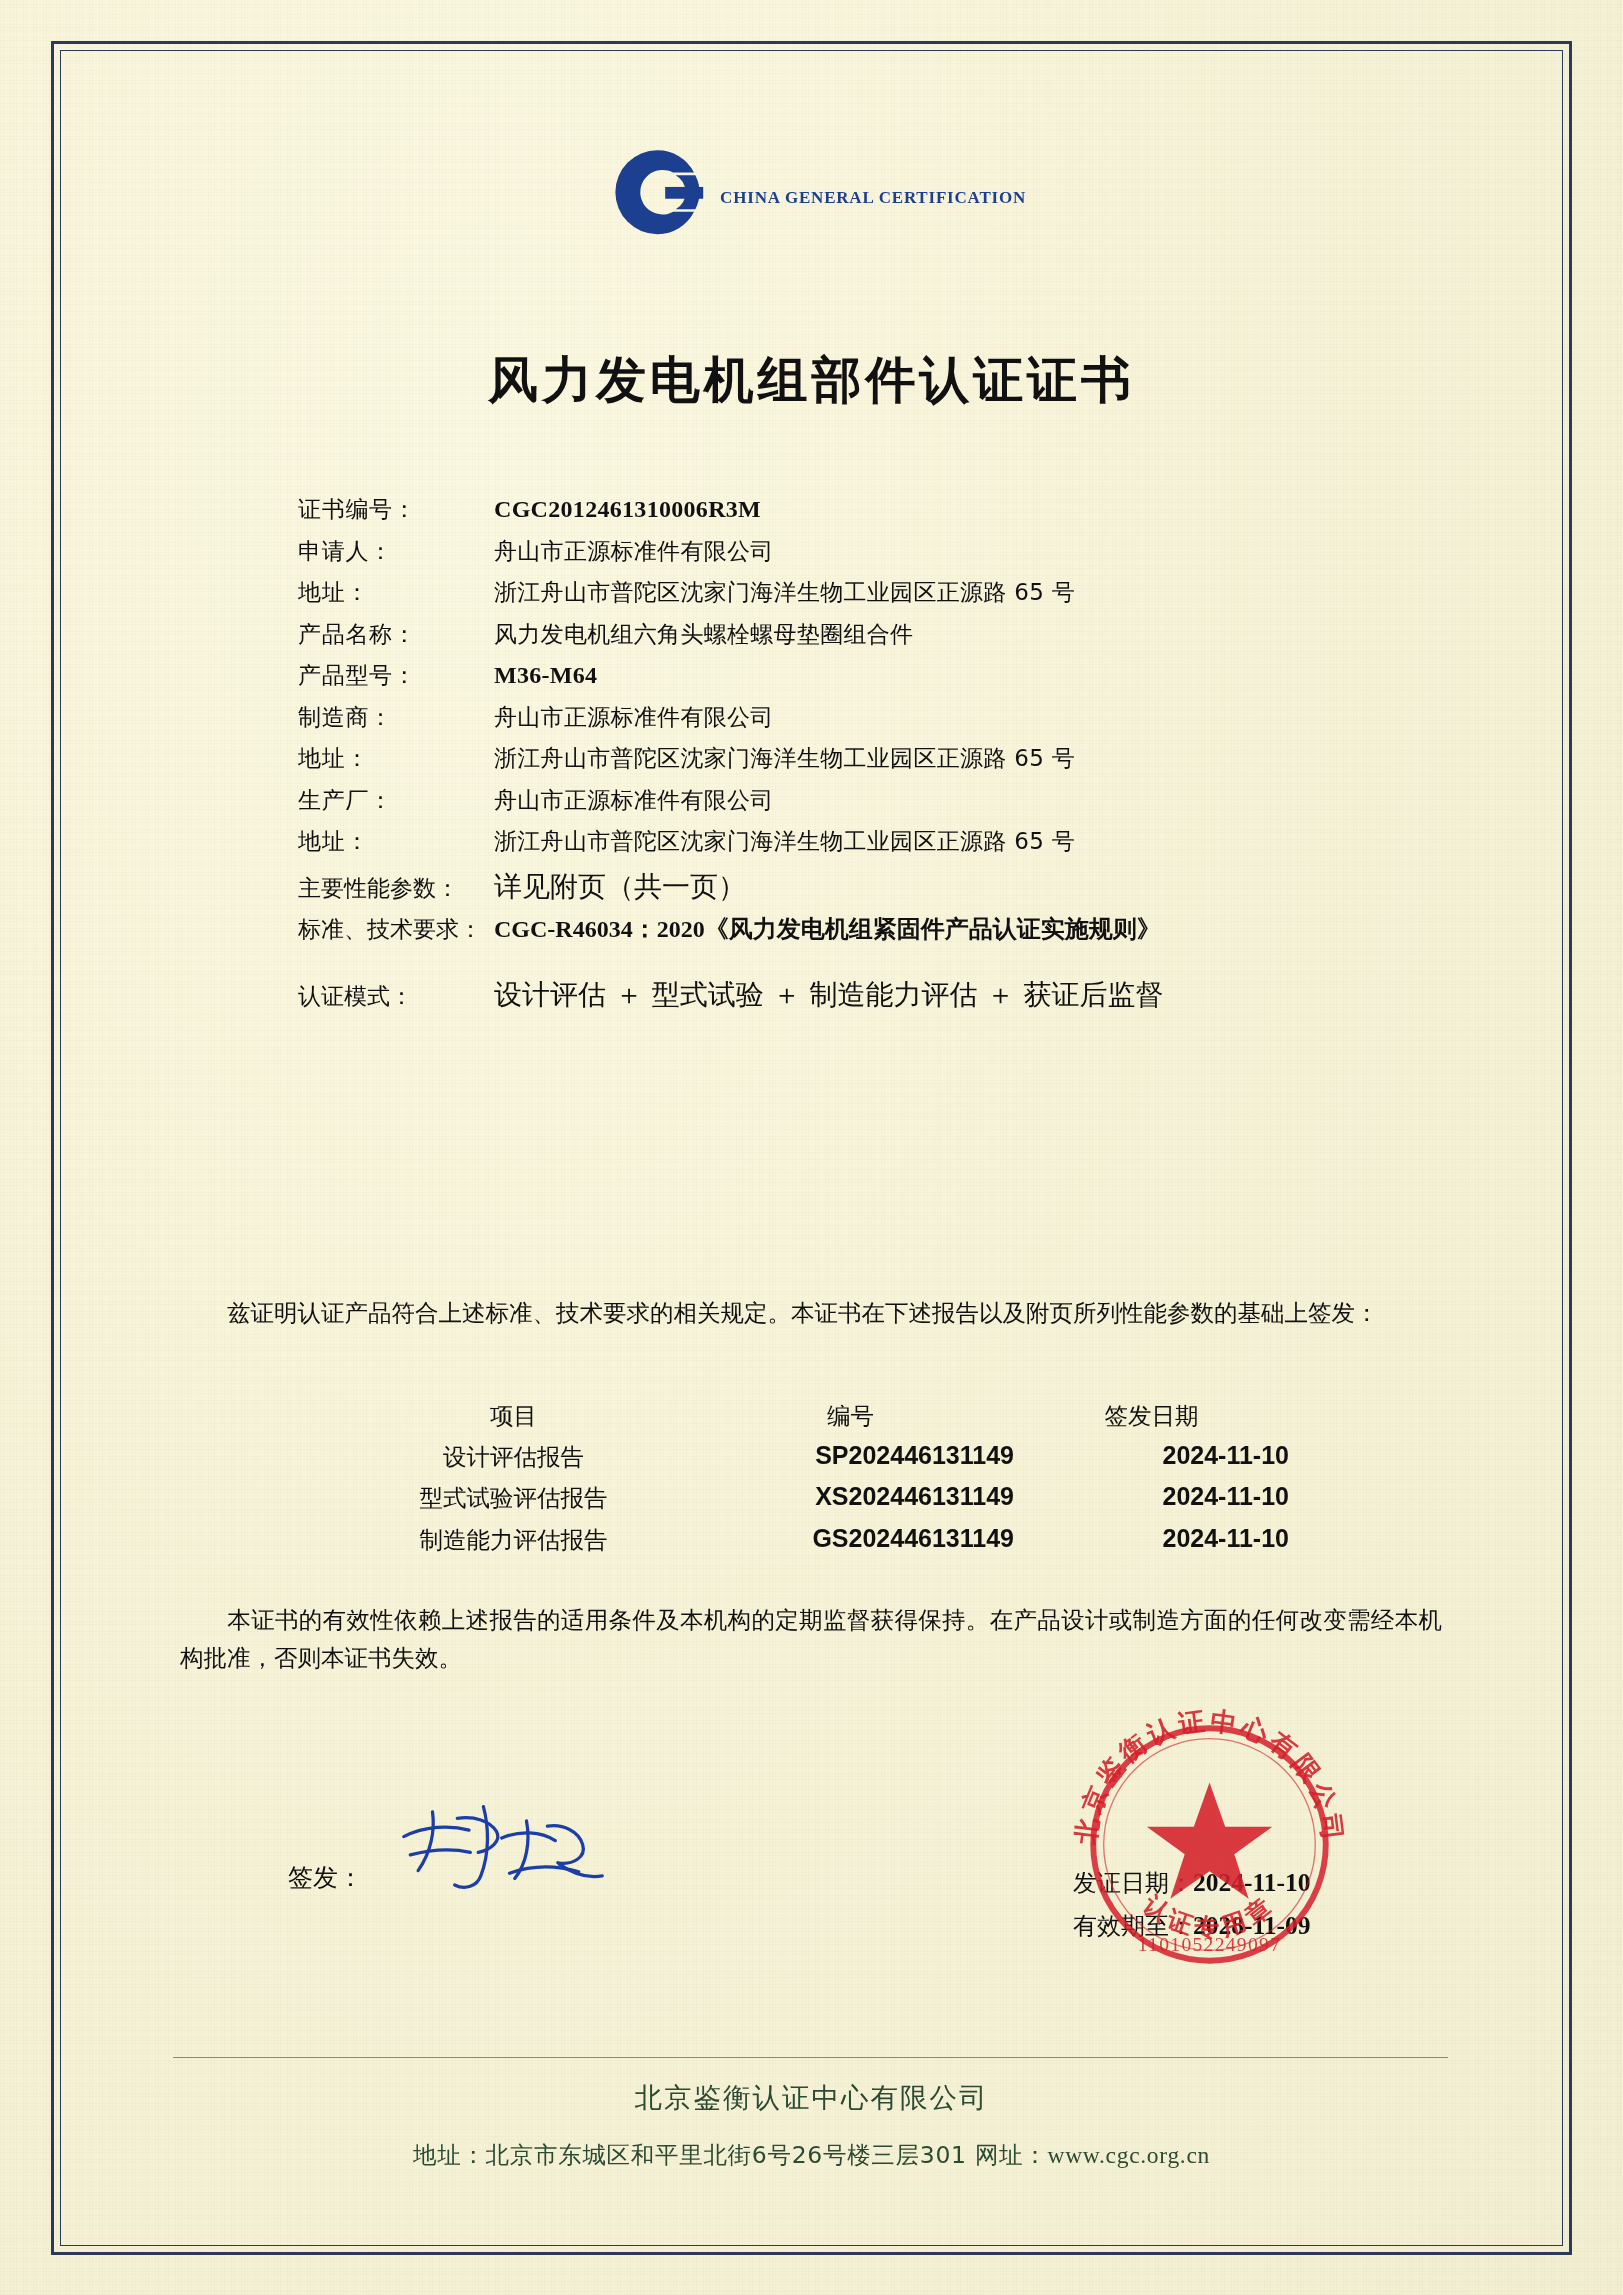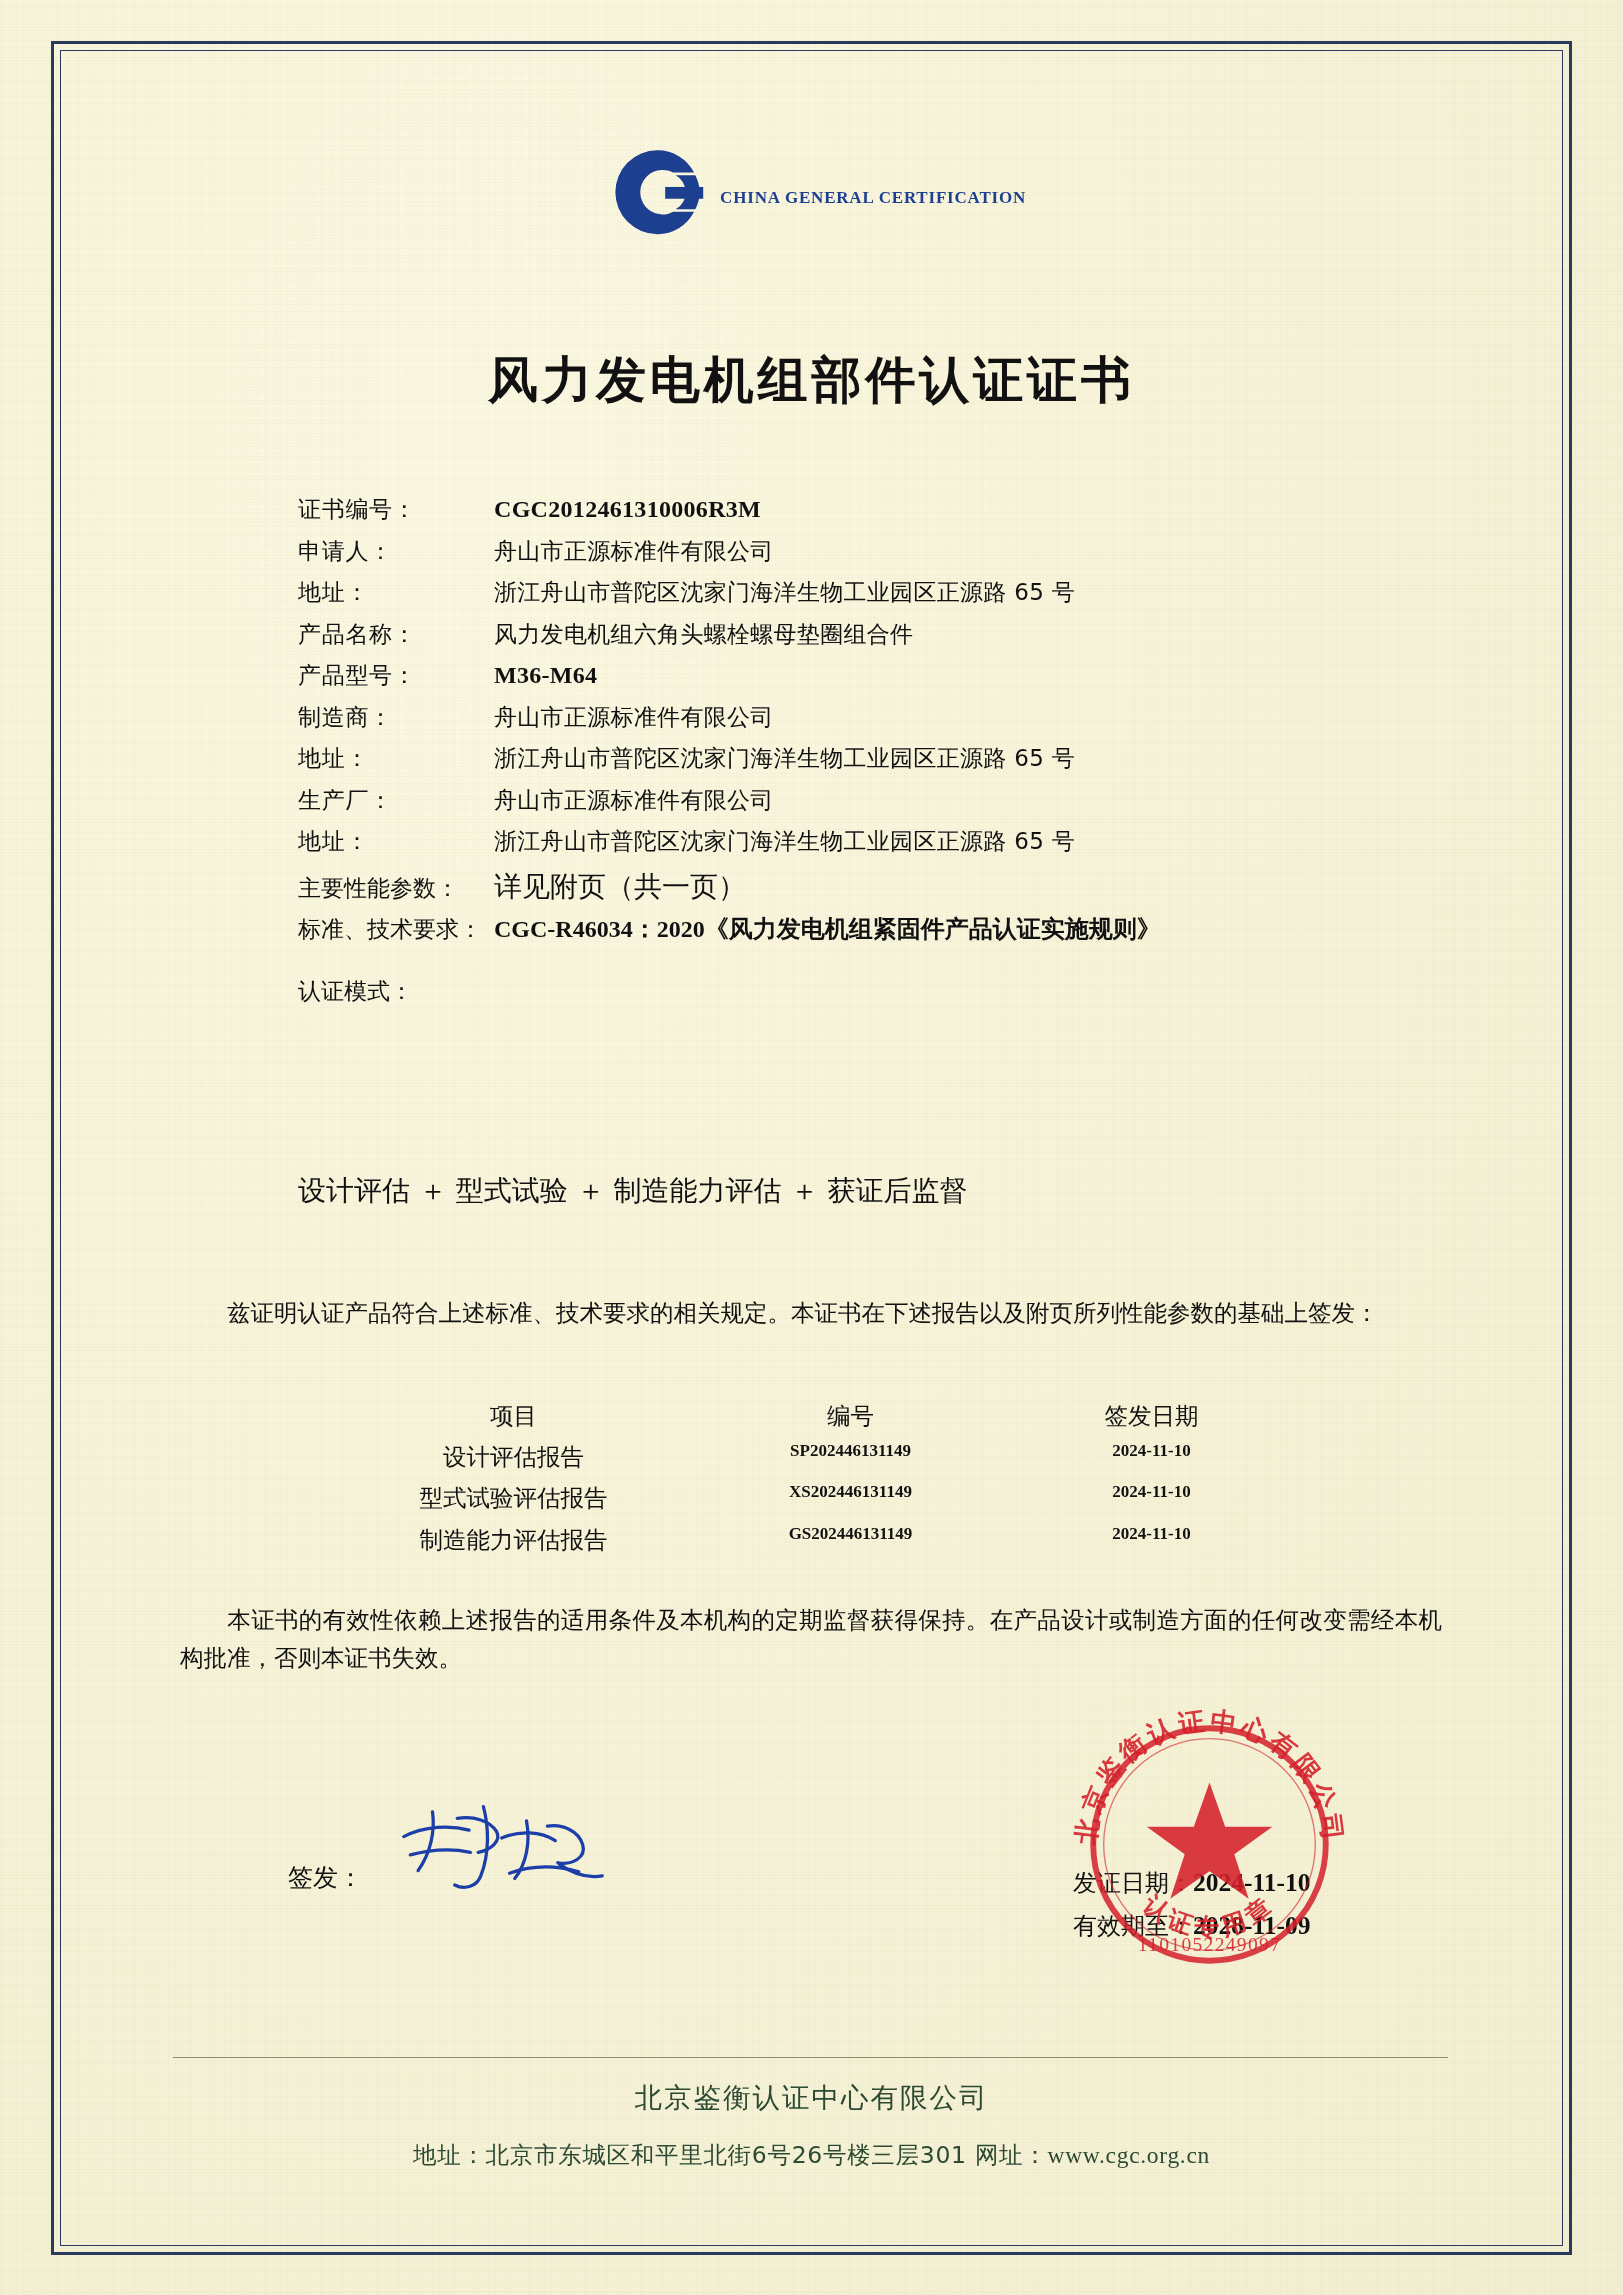--- a/index.html
+++ b/index.html
@@ -163,21 +163,21 @@
     font-size: 24px;
   }
   .param-sub {
     margin-left: 196px;
     font-family: "Liberation Serif", serif;
     font-weight: bold;
     font-size: 24px;
     color: #111;
     margin-bottom: 6.5px;
   }
-  .mode-row { margin-top: 31px; flex-direction: column; }
+  .mode-row { margin-top: 31px; }
 
   
   .statement {
     position: absolute;
     left: 180px;
     top: 1295px;
     width: 1262px;
     font-family: "DejaVu Sans", sans-serif;
     font-size: 23.5px;
     line-height: 1.6;
@@ -194,23 +194,24 @@
     width: 968px;
     font-family: "DejaVu Sans", sans-serif;
     color: #111;
   }
   .rt-row { display: flex; margin-bottom: 9.2px; }
   .rt-c1 { width: 347px; flex: 0 0 347px; text-align: center; font-size: 23.5px; }
   .rt-c2 { width: 327px; flex: 0 0 327px; text-align: center; font-size: 23.5px; }
   .rt-c3 { width: 275px; flex: 0 0 275px; text-align: center; font-size: 23.5px; }
   .rt-head .rt-c1, .rt-head .rt-c2, .rt-head .rt-c3 { font-size: 23.5px; }
   .rt-body .rt-c2, .rt-body .rt-c3 {
-    font-family: Liberation Serif, serif;
-    font-weight: bold;
-    font-size: 17px;
+    font-family: Liberation Sans, sans-serif;
+    font-weight: bold;
+    font-size: 25px;
+    text-align: right;
   }
 
   
   .validity {
     position: absolute;
     left: 180px;
     top: 1602px;
     width: 1262px;
     font-family: "DejaVu Sans", sans-serif;
     font-size: 23.5px;

